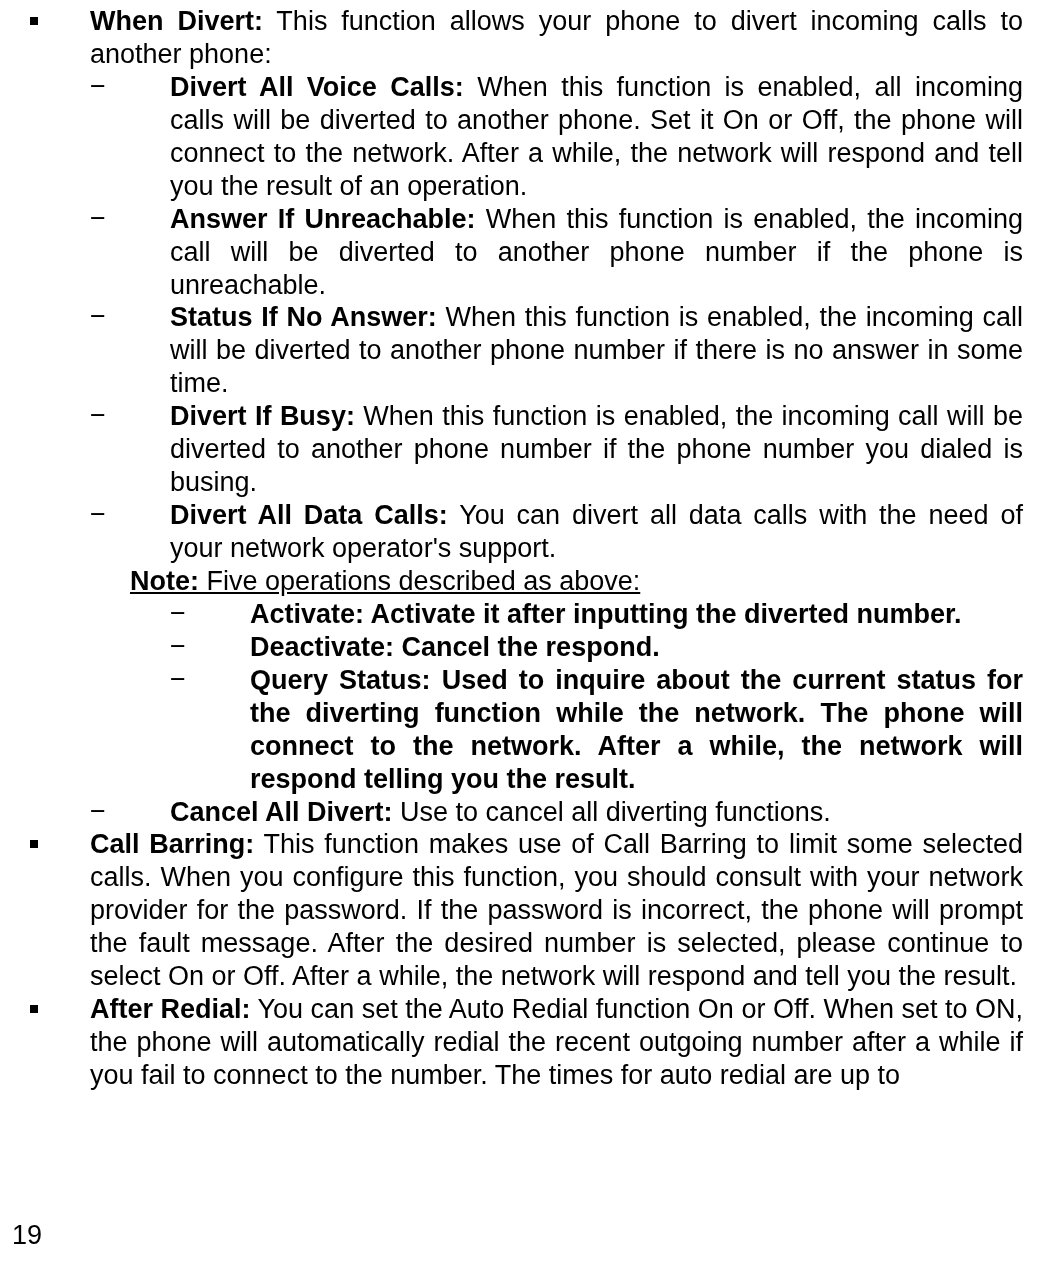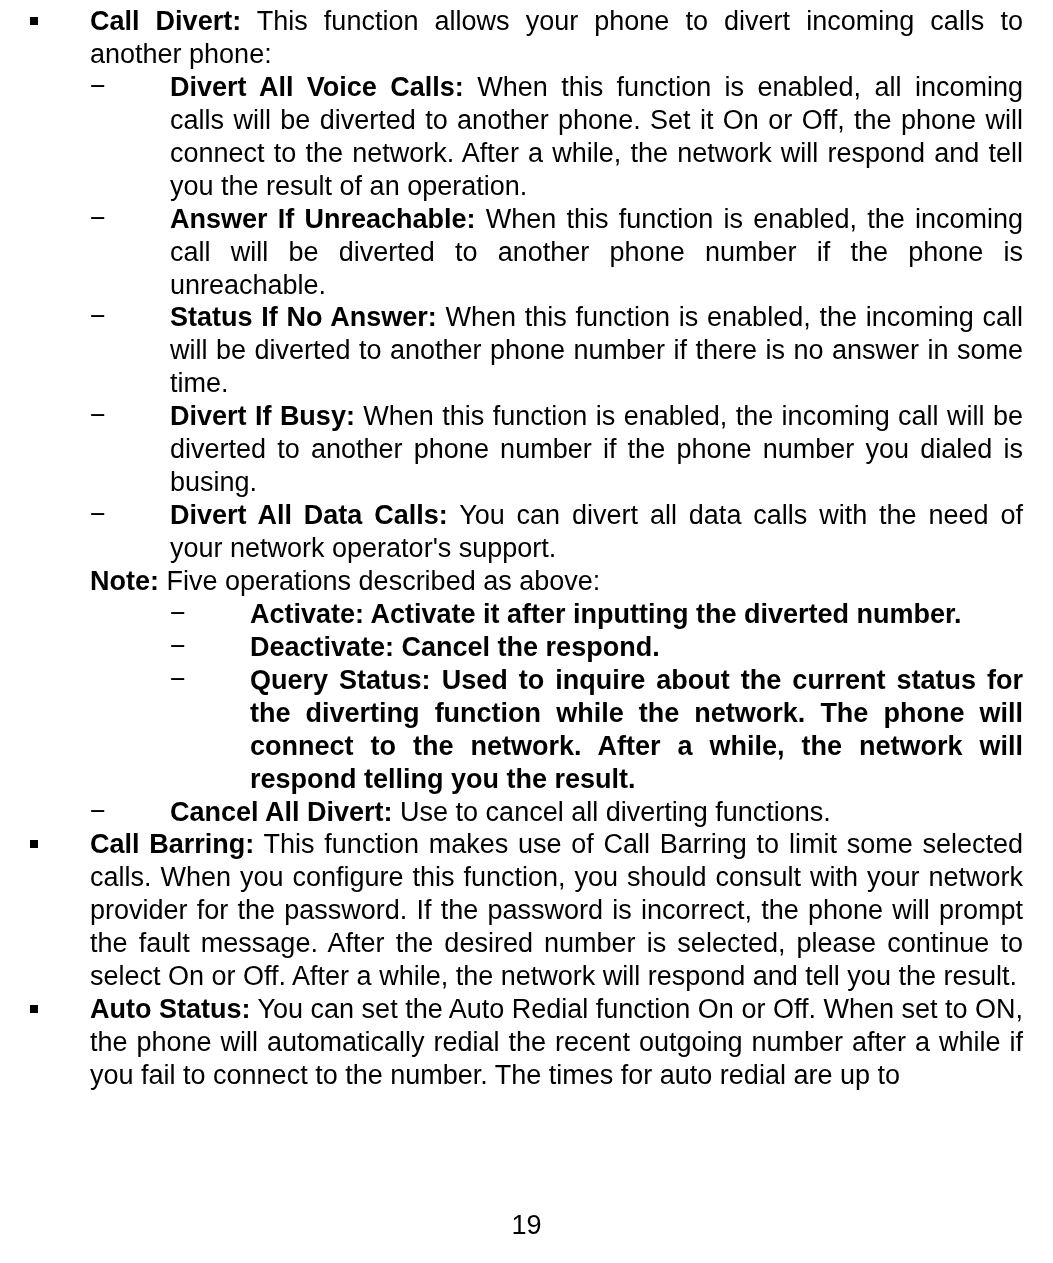--- a/index.html
+++ b/index.html
@@ -58,42 +58,43 @@
       flex-shrink: 0;
       font-size: 27px;
     }
     .level3-text {
       text-align: justify;
       line-height: 1.22;
       flex: 1;
       font-weight: bold;
     }
     .note-line {
-      margin-left: 60px;
+      margin-left: 100px;
       line-height: 1.22;
+      text-decoration: underline;
     }
     .bold { font-weight: bold; }
     .page-num {
       position: absolute;
-      bottom: 22px;
+      bottom: 12px;
       width: 100%;
       left: 0;
-      text-align: center;
       font-size: 27px;
+      padding-left: 12px;
     }
   </style>
 </head>
 <body>
 
 <div class="content">
 
   <div class="level1-item">
     <div class="bullet-square"></div>
     <div class="level1-text">
-      <span class="bold">Call Divert:</span><span> This function allows your phone to divert incoming calls to another phone:</span>
+      <span class="bold">When Divert:</span><span> This function allows your phone to divert incoming calls to another phone:</span>
     </div>
   </div>
 
   <div class="level2-item">
     <div class="dash">−</div>
     <div class="level2-text">
       <span class="bold">Divert All Voice Calls:</span><span> When this function is enabled, all incoming calls will be diverted to another phone. Set it On or Off, the phone will connect to the network. After a while, the network will respond and tell you the result of an operation.</span>
     </div>
   </div>
 
@@ -154,19 +155,19 @@
   <div class="level1-item">
     <div class="bullet-square"></div>
     <div class="level1-text">
       <span class="bold">Call Barring:</span><span> This function makes use of Call Barring to limit some selected calls. When you configure this function, you should consult with your network provider for the password. If the password is incorrect, the phone will prompt the fault message. After the desired number is selected, please continue to select On or Off. After a while, the network will respond and tell you the result.</span>
     </div>
   </div>
 
   <div class="level1-item">
     <div class="bullet-square"></div>
     <div class="level1-text">
-      <span class="bold">Auto Status:</span><span> You can set the Auto Redial function On or Off. When set to ON, the phone will automatically redial the recent outgoing number after a while if you fail to connect to the number. The times for auto redial are up to</span>
+      <span class="bold">After Redial:</span><span> You can set the Auto Redial function On or Off. When set to ON, the phone will automatically redial the recent outgoing number after a while if you fail to connect to the number. The times for auto redial are up to</span>
     </div>
   </div>
 
 </div>
 
 <div class="page-num">19</div>
 
 </body></html>

